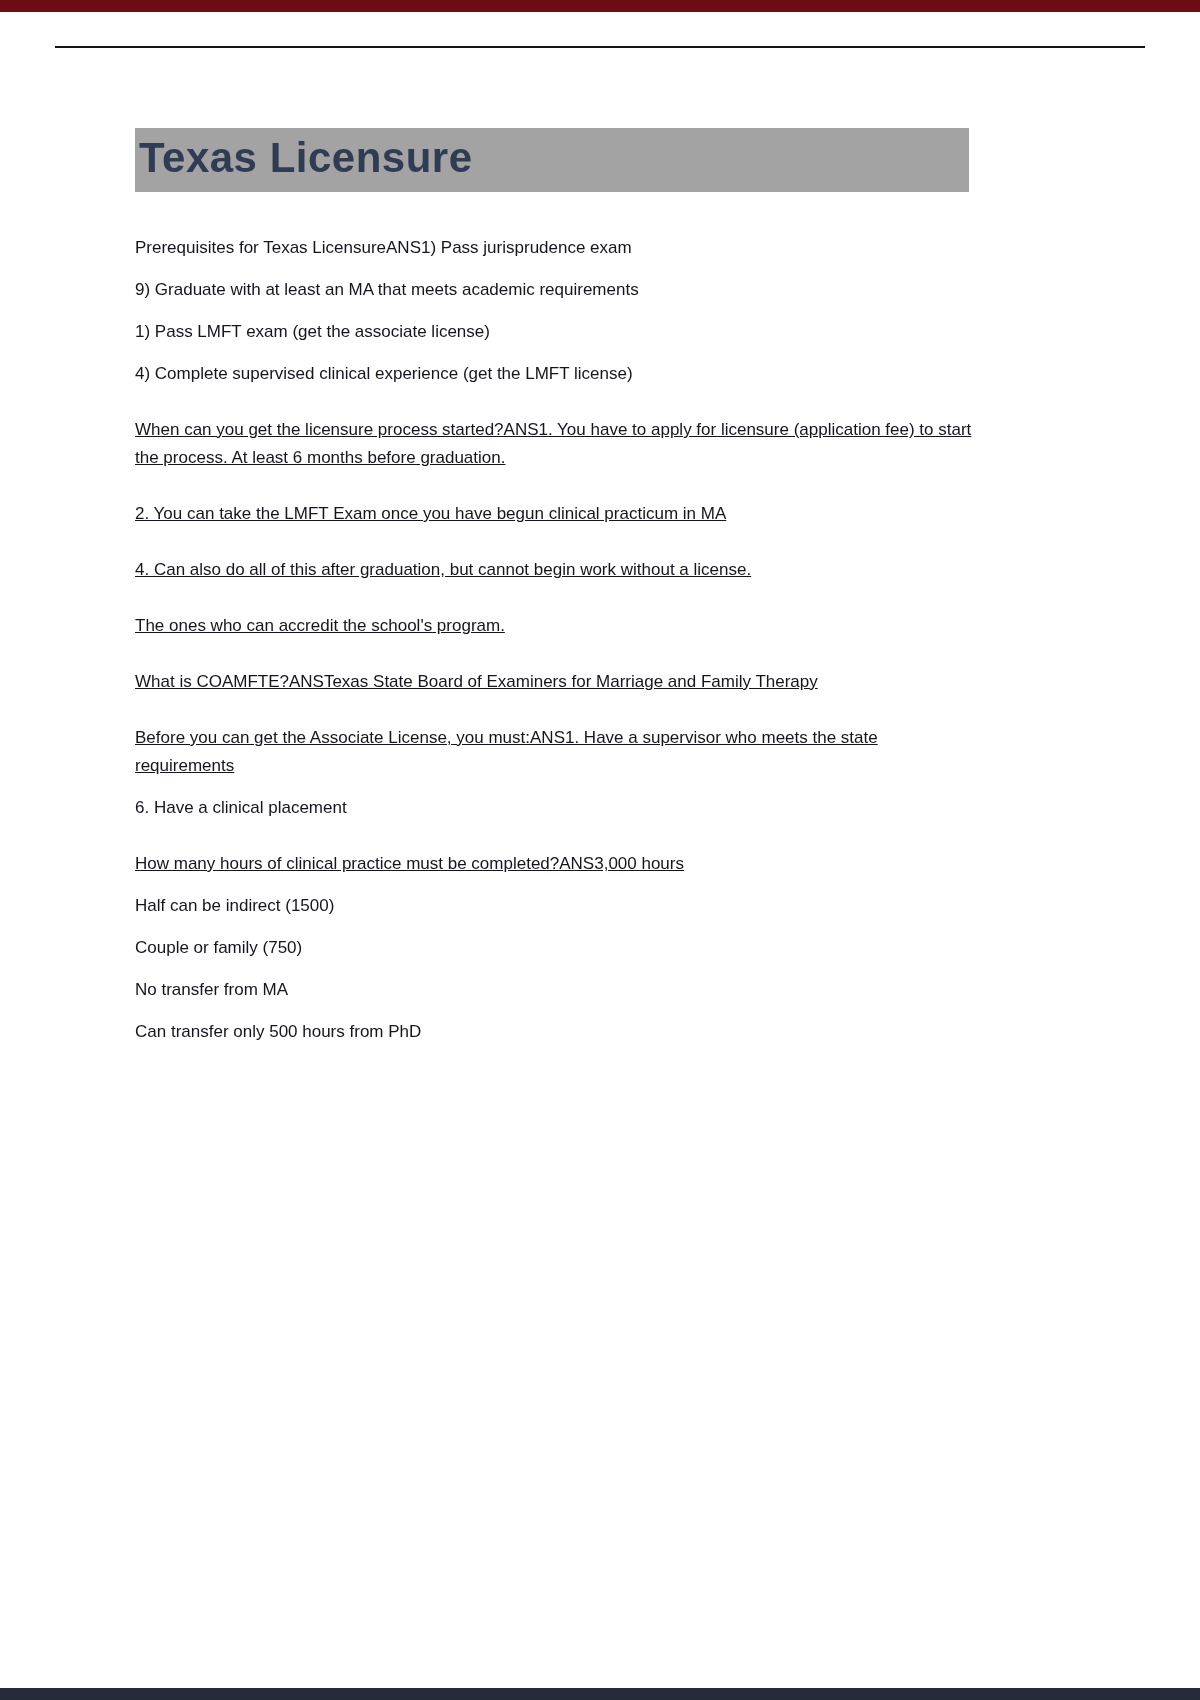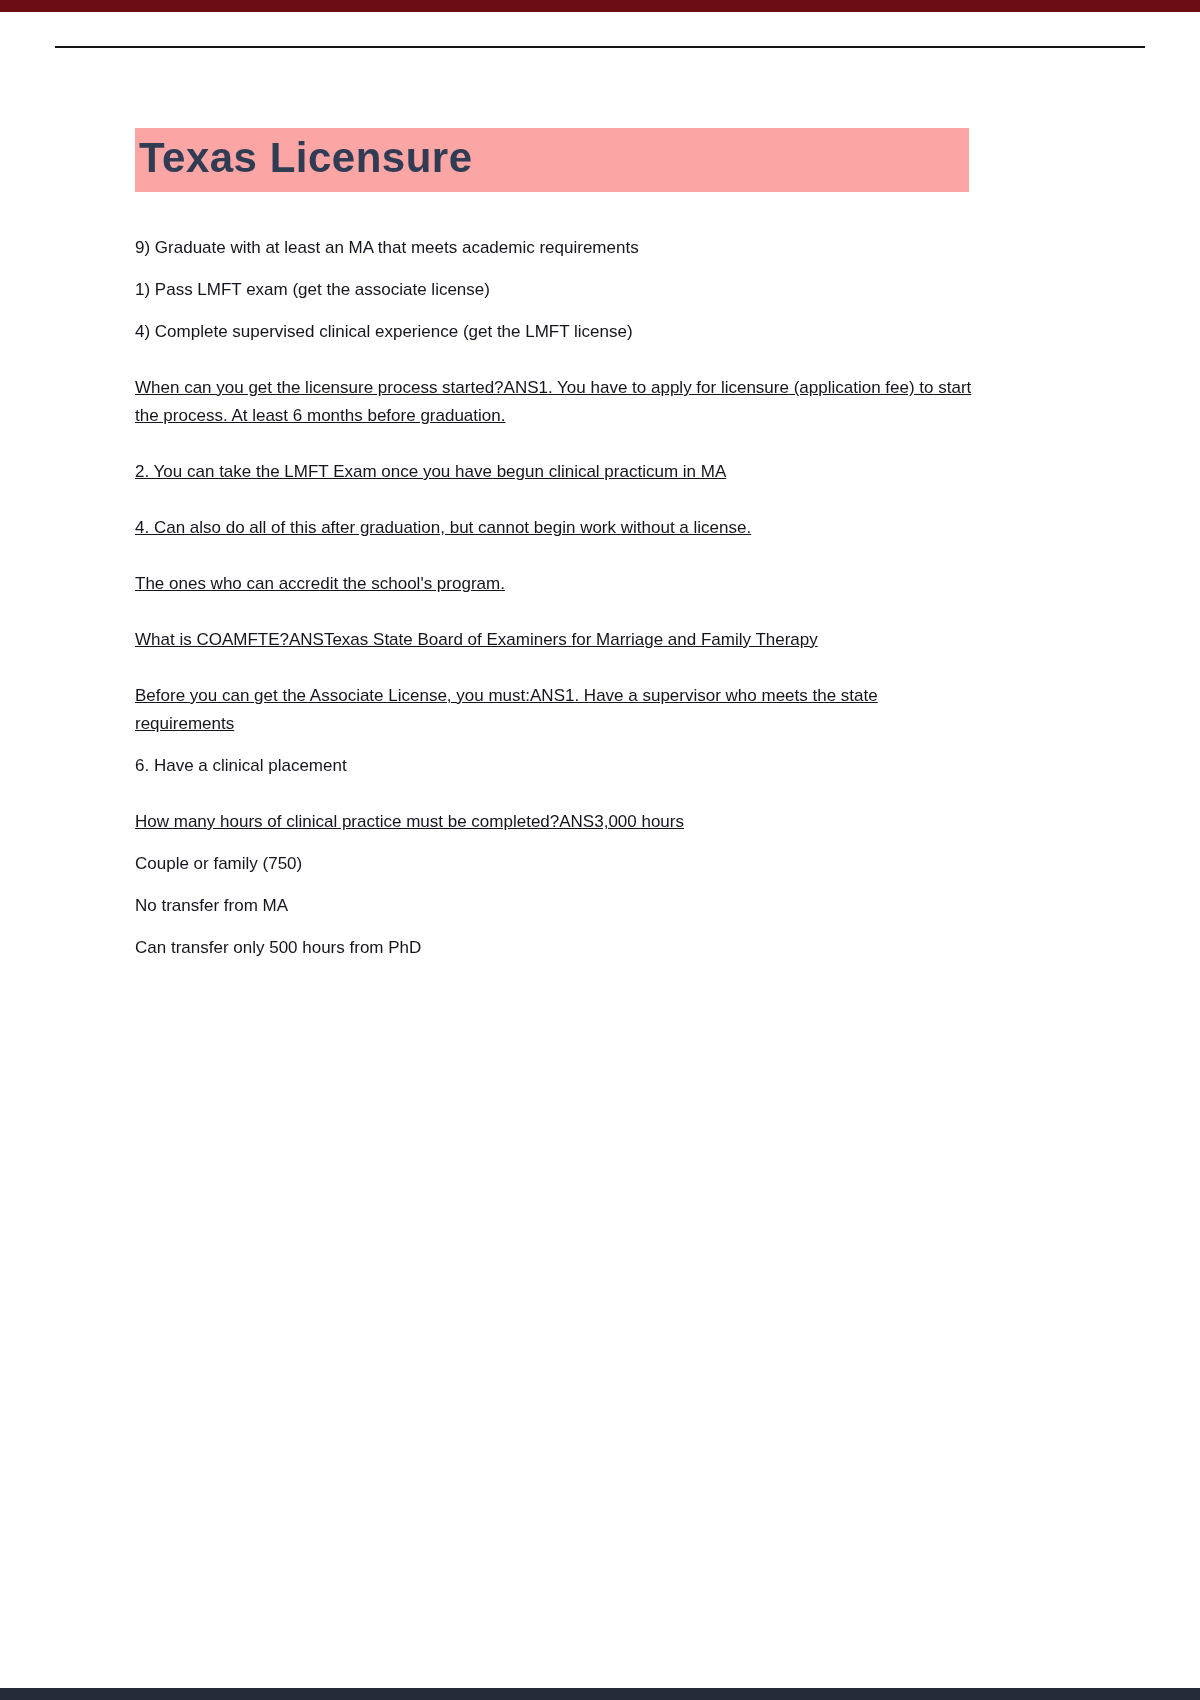--- a/index.html
+++ b/index.html
@@ -44,21 +44,21 @@
     }
     h1.doc-title {
       display: block;
       width: 830px;
       margin: 0 0 42px 0;
       padding: 6px 0 10px 4px;
       font-size: 42px;
       font-weight: bold;
       letter-spacing: 0.5px;
       color: #303b54;
-      background: #fca5a5;
+      background: #a3a3a3;
     }
     p.para {
       margin: 0 0 14px 0;
       font-size: 17px;
       line-height: 28px;
       color: #15151f;
     }
     p.para.sp {
       margin-top: 28px;
       text-decoration: underline;
@@ -66,29 +66,31 @@
   </style>
 </head>
 <body>
 
 <div class="bar-top"></div>
 <div class="header-rule"></div>
 
 <main class="content">
   <h1 class="doc-title">Texas Licensure</h1>
 
+  <p class="para">Prerequisites for Texas LicensureANS1) Pass jurisprudence exam</p>
   <p class="para">9) Graduate with at least an MA that meets academic requirements</p>
   <p class="para">1) Pass LMFT exam (get the associate license)</p>
   <p class="para">4) Complete supervised clinical experience (get the LMFT license)</p>
   <p class="para sp">When can you get the licensure process started?ANS1. You have to apply for licensure (application fee) to start the process. At least 6 months before graduation.</p>
   <p class="para sp">2. You can take the LMFT Exam once you have begun clinical practicum in MA</p>
   <p class="para sp">4. Can also do all of this after graduation, but cannot begin work without a license.</p>
   <p class="para sp">The ones who can accredit the school's program.</p>
   <p class="para sp">What is COAMFTE?ANSTexas State Board of Examiners for Marriage and Family Therapy</p>
   <p class="para sp">Before you can get the Associate License, you must:ANS1. Have a supervisor who meets the state requirements</p>
   <p class="para">6. Have a clinical placement</p>
   <p class="para sp">How many hours of clinical practice must be completed?ANS3,000 hours</p>
+  <p class="para">Half can be indirect (1500)</p>
   <p class="para">Couple or family (750)</p>
   <p class="para">No transfer from MA</p>
   <p class="para">Can transfer only 500 hours from PhD</p>
 </main>
 
 <div class="bar-bottom"></div>
 
 </body></html>

